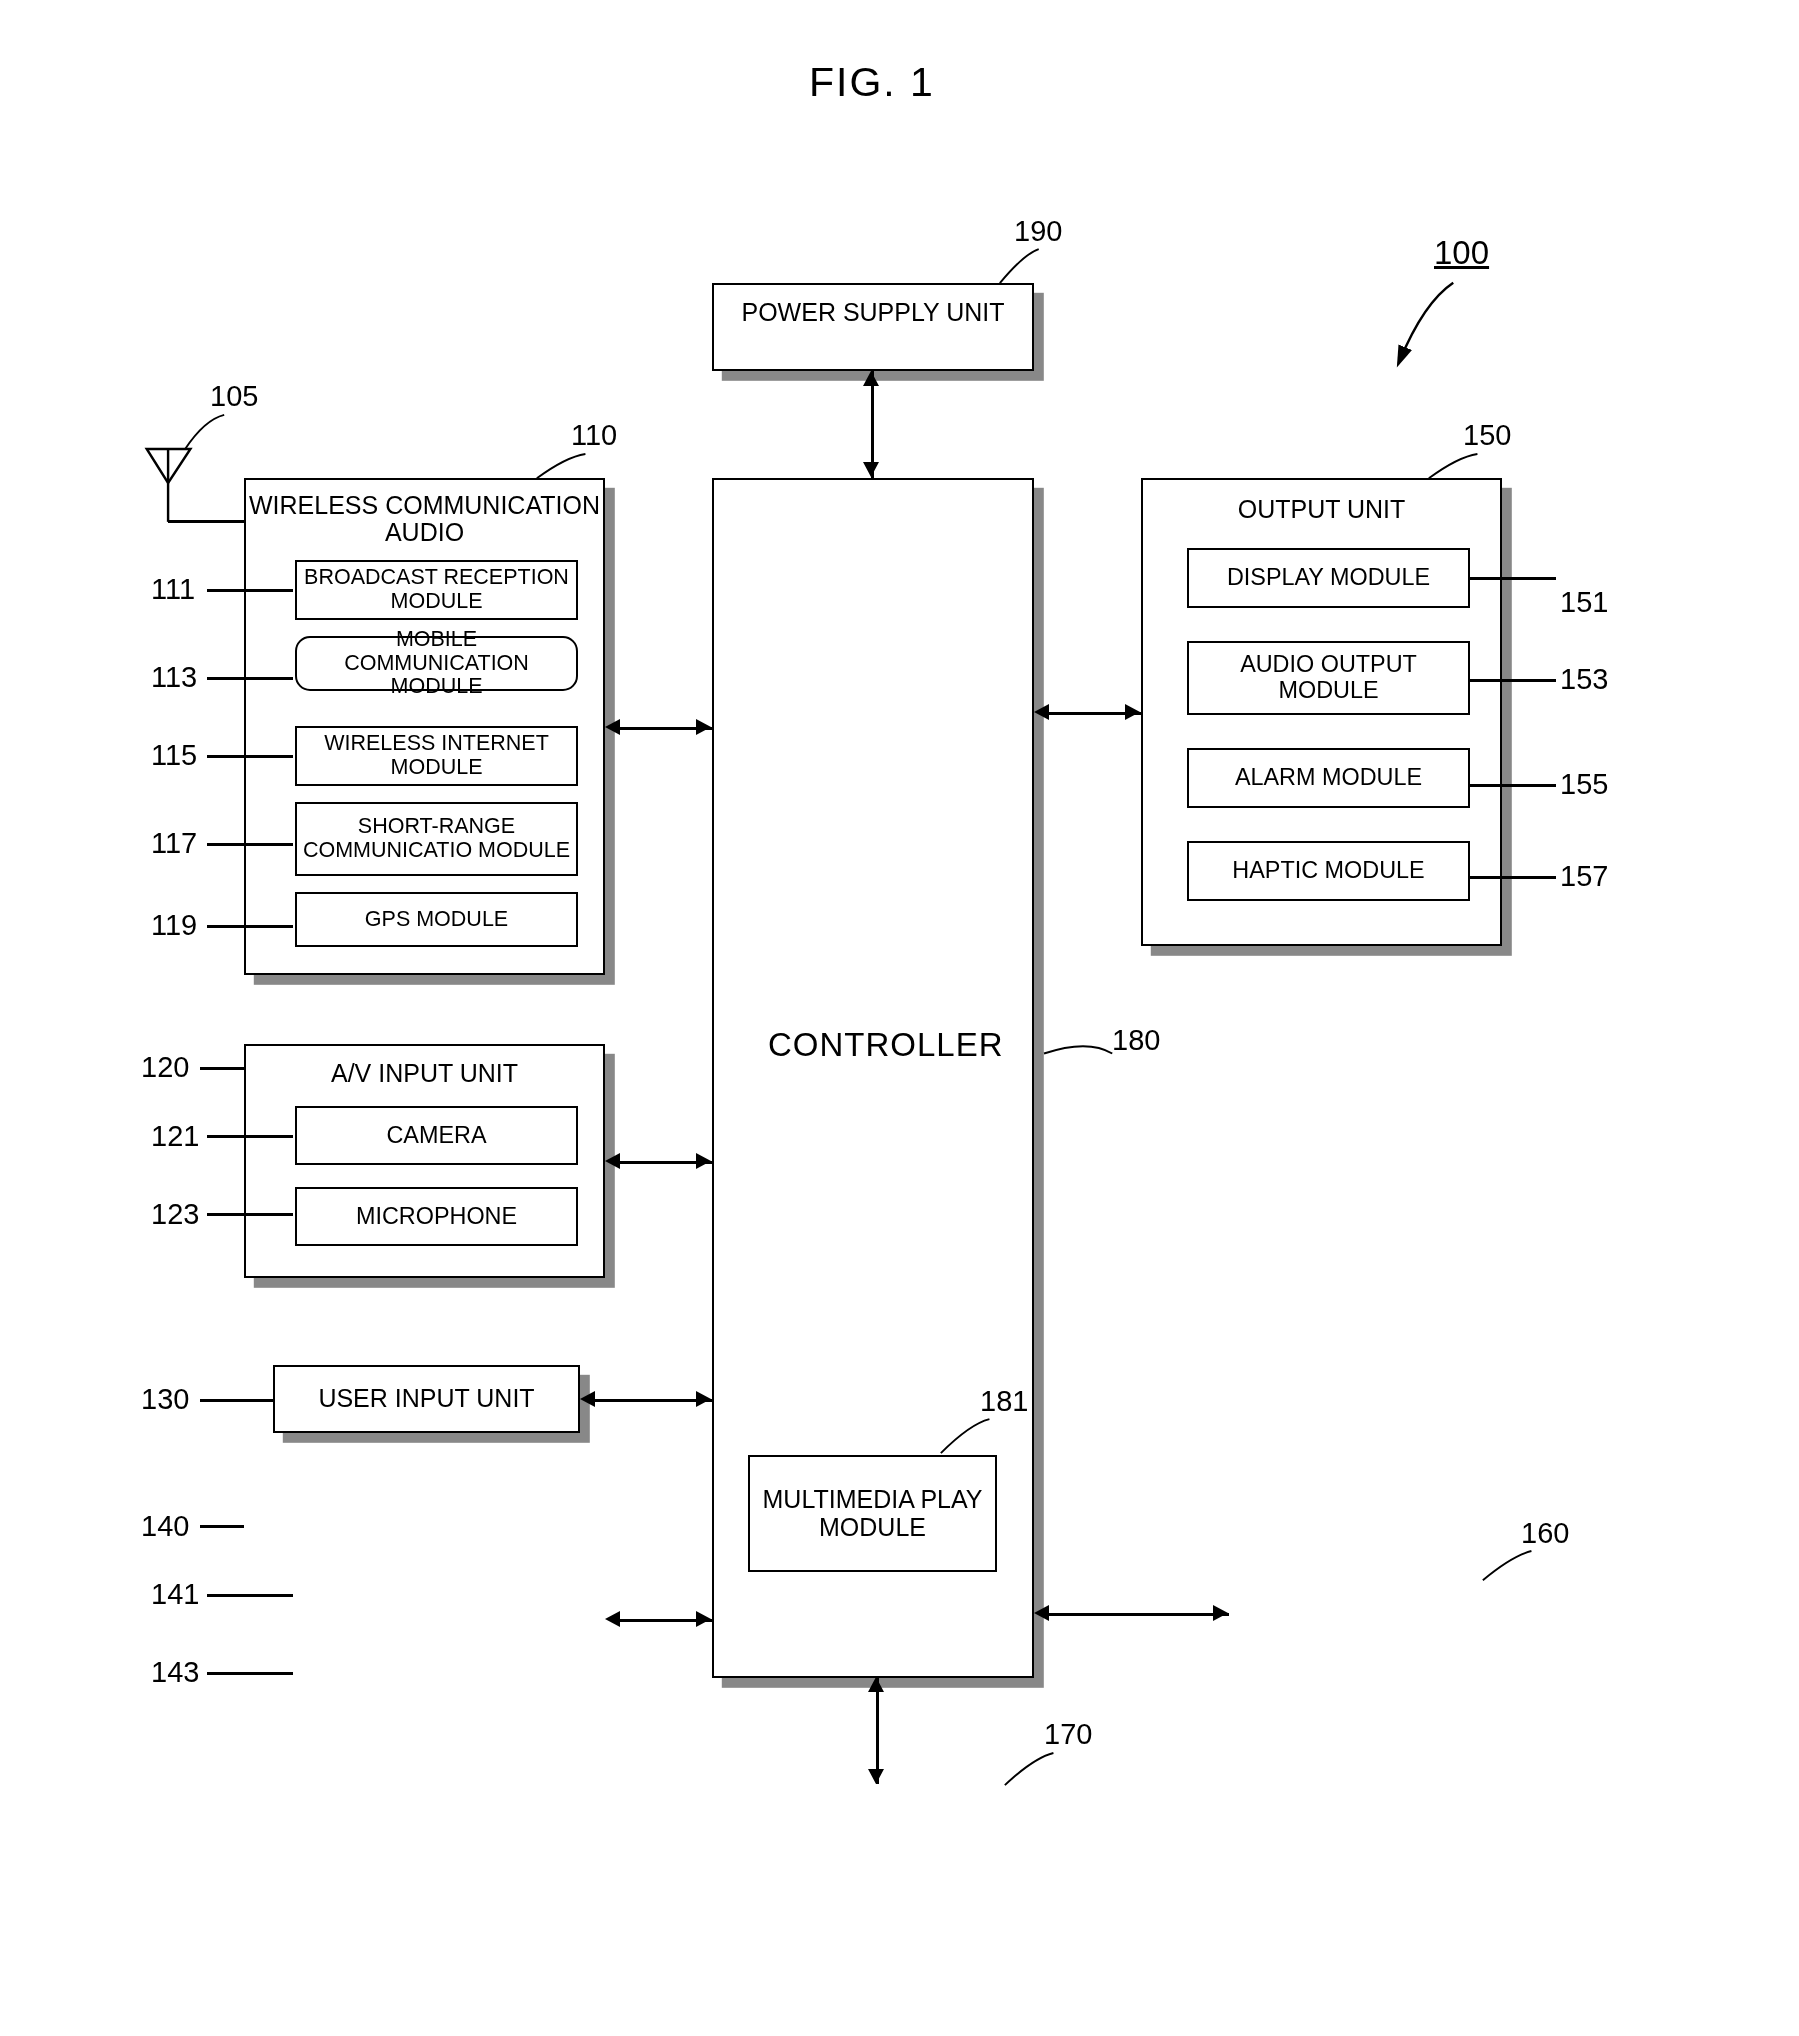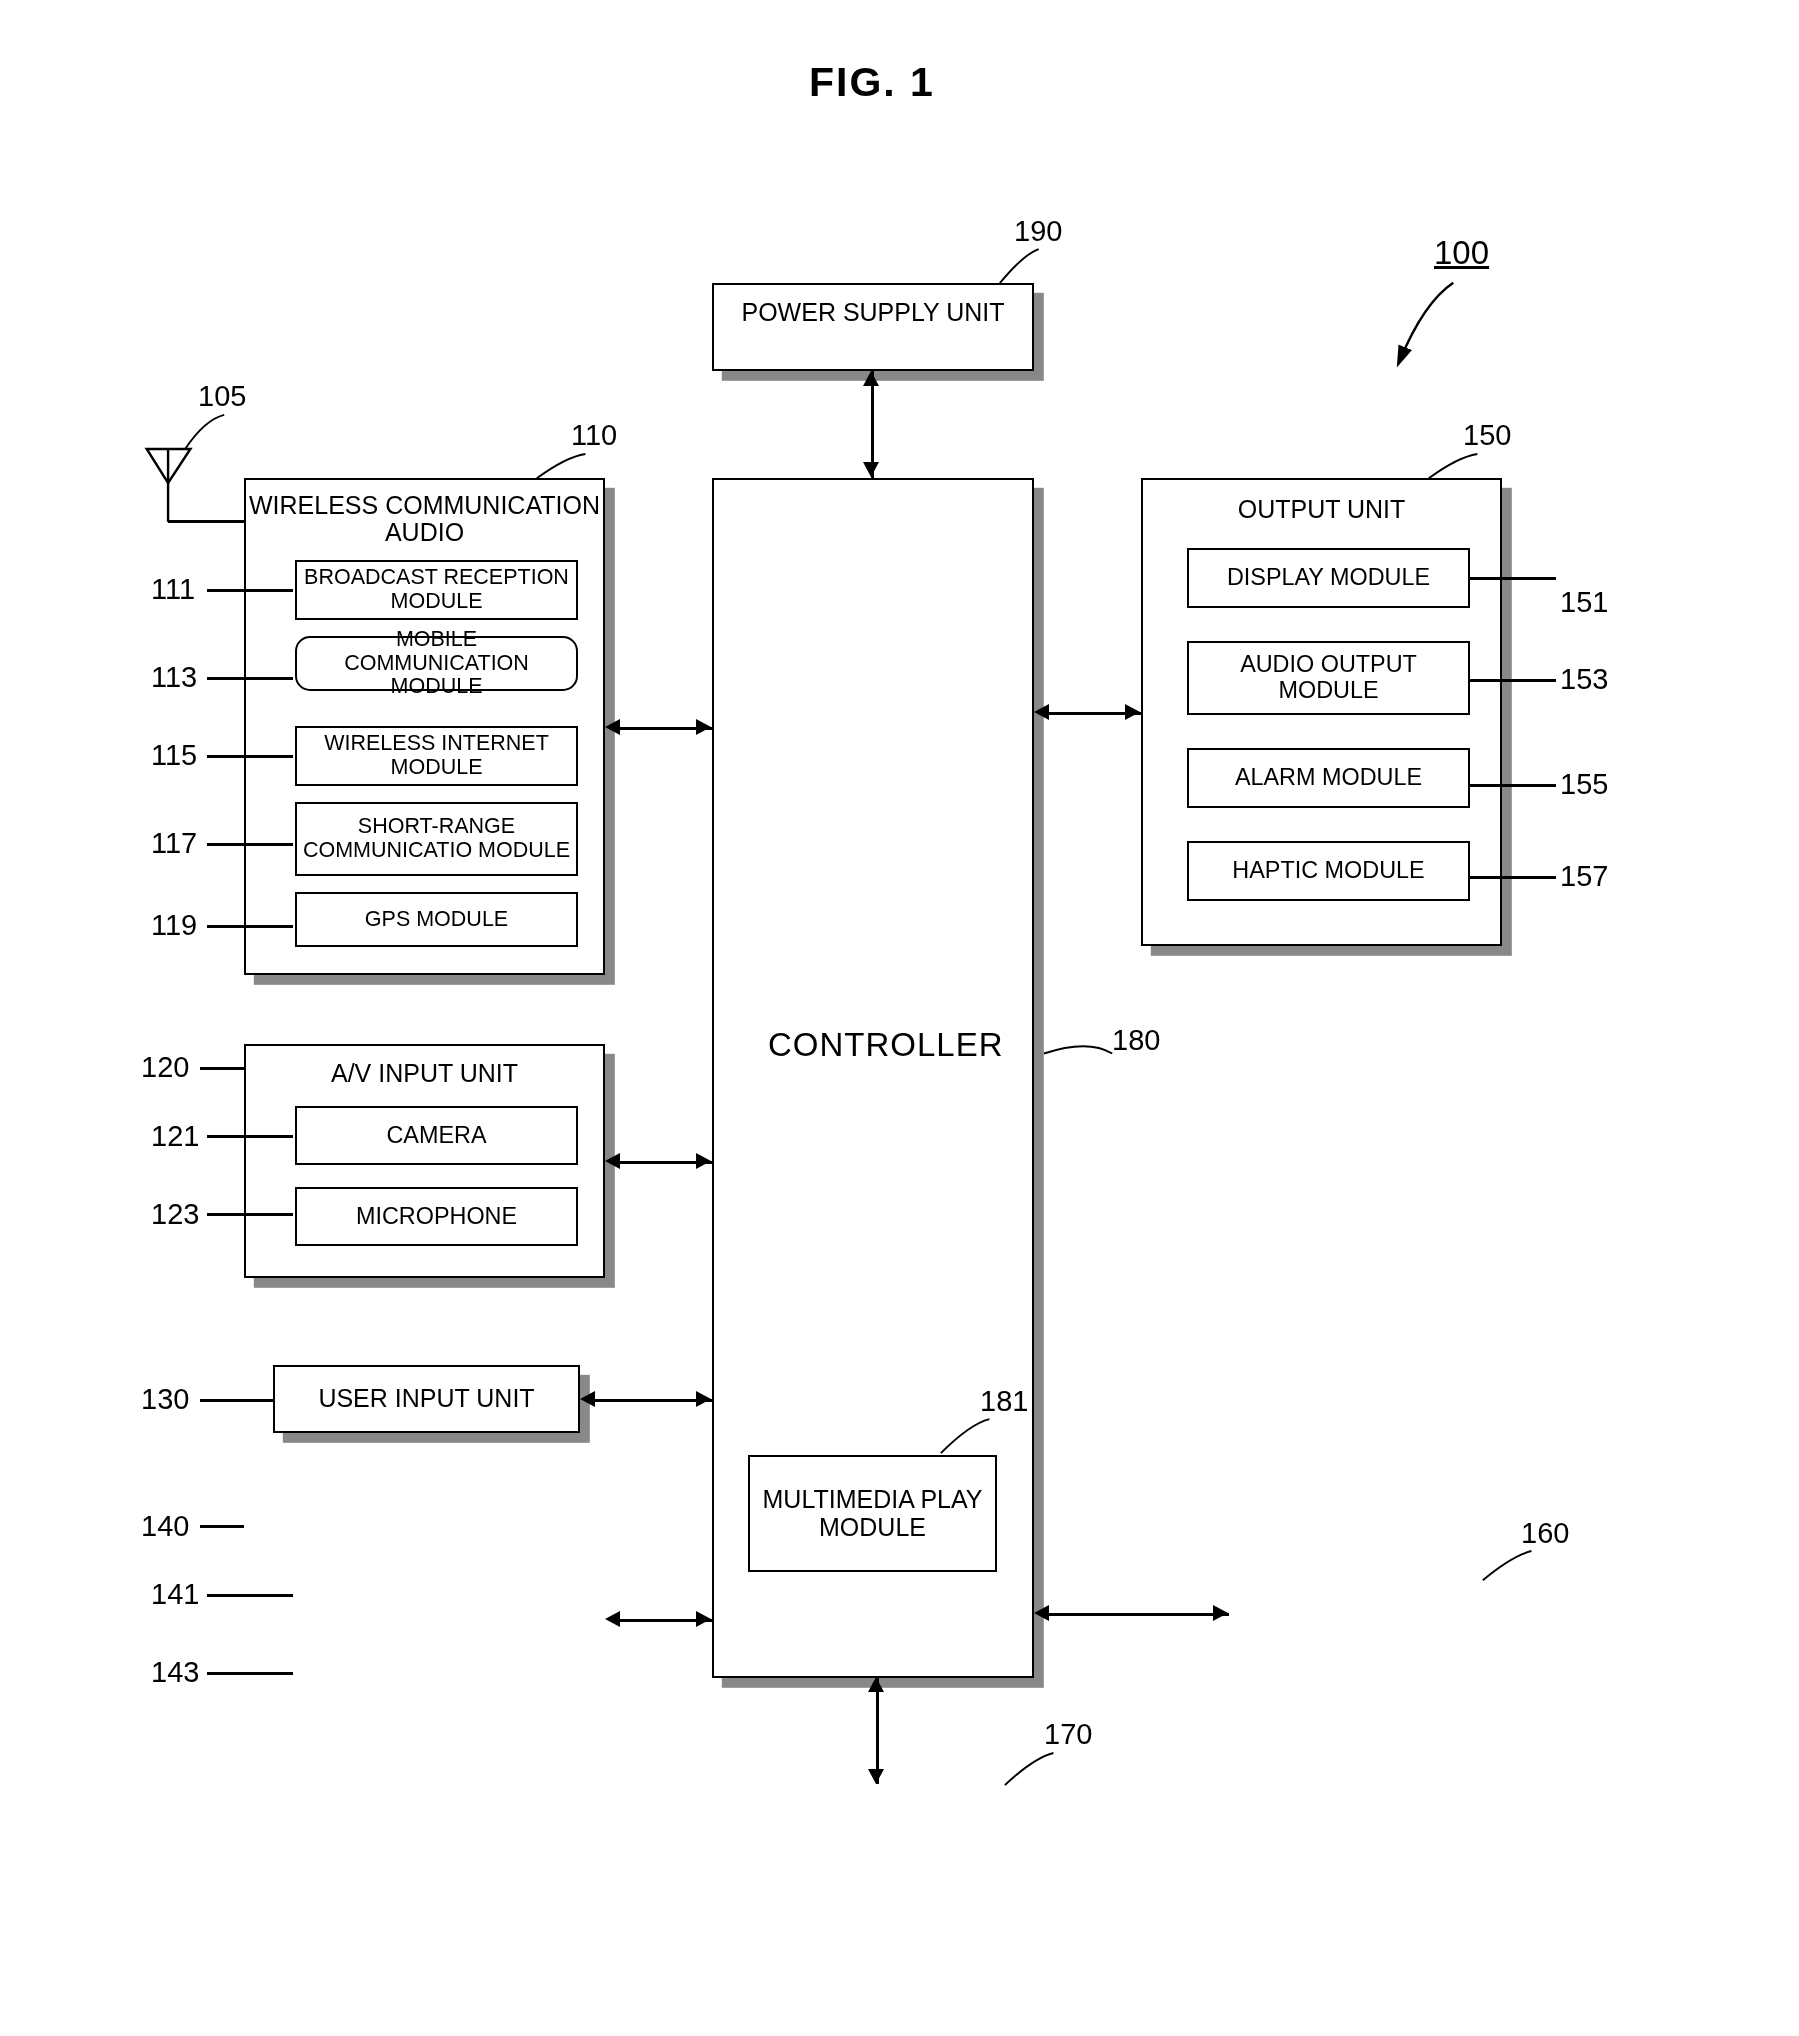--- a/index.html
+++ b/index.html
@@ -12,21 +12,21 @@
   #stage {
     position: relative;
     width: 1799px;
     height: 2036px;
     background: #fff;
   }
   .fig-title {
     position: absolute;
     font-size: 41px;
     letter-spacing: 2px;
-    font-weight: 700;
+    font-weight: 400;
   }
   .shadow-box {
     position: absolute;
     border: 2.4px solid #000;
     background: #fff;
     box-shadow: 9.8px 9.8px 0 #888;
   }
   .inner-box {
     position: absolute;
     border: 2px solid #000;
@@ -115,21 +115,21 @@
 
   <div class="vline" style="left:871px; top:371px; height:107px;"></div>
   <div class="arr-u" style="left:863px; top:371px;"></div>
   <div class="arr-d" style="left:863px; top:462px;"></div>
 
   <svg class="antenna" style="left:137px; top:439px;" width="68" height="88" viewBox="0 0 70 90">
     <path d="M10,10 L55,10 L32,45 Z" fill="none" stroke="#000" stroke-width="2.5"></path>
     <line x1="32" y1="10" x2="32" y2="85" stroke="#000" stroke-width="2.5"></line>
   </svg>
   <div class="hline" style="left:168px; top:520px; width:76px;"></div>
-  <div class="ref-label" style="left:198px; top:380px;">105</div>
+  <div class="ref-label" style="left:210px; top:380px;">105</div>
   <svg class="leader" style="left:180px; top:410px;" width="59" height="49" viewBox="0 0 60 50">
       <path d="M45,5 Q25,10 5,40" stroke="#000" stroke-width="2" fill="none"></path>
     </svg>
 
   <div class="shadow-box" style="left:244px; top:478px; width:361px; height:497px;">
     <div class="unit-title" style="top:11.7px;">WIRELESS COMMUNICATION AUDIO</div>
     <div class="inner-box" style="left:49px; top:80px;  width:283px; height:60px;">BROADCAST RECEPTION MODULE</div>
     <div class="inner-box" style="left:49px; top:156px; width:283px; height:55px;border-radius:15px;">MOBILE COMMUNICATION MODULE</div>
     <div class="inner-box" style="left:49px; top:246px; width:283px; height:60px;">WIRELESS INTERNET MODULE</div>
     <div class="inner-box" style="left:49px; top:322px; width:283px; height:74px;">SHORT-RANGE COMMUNICATIO MODULE</div>

